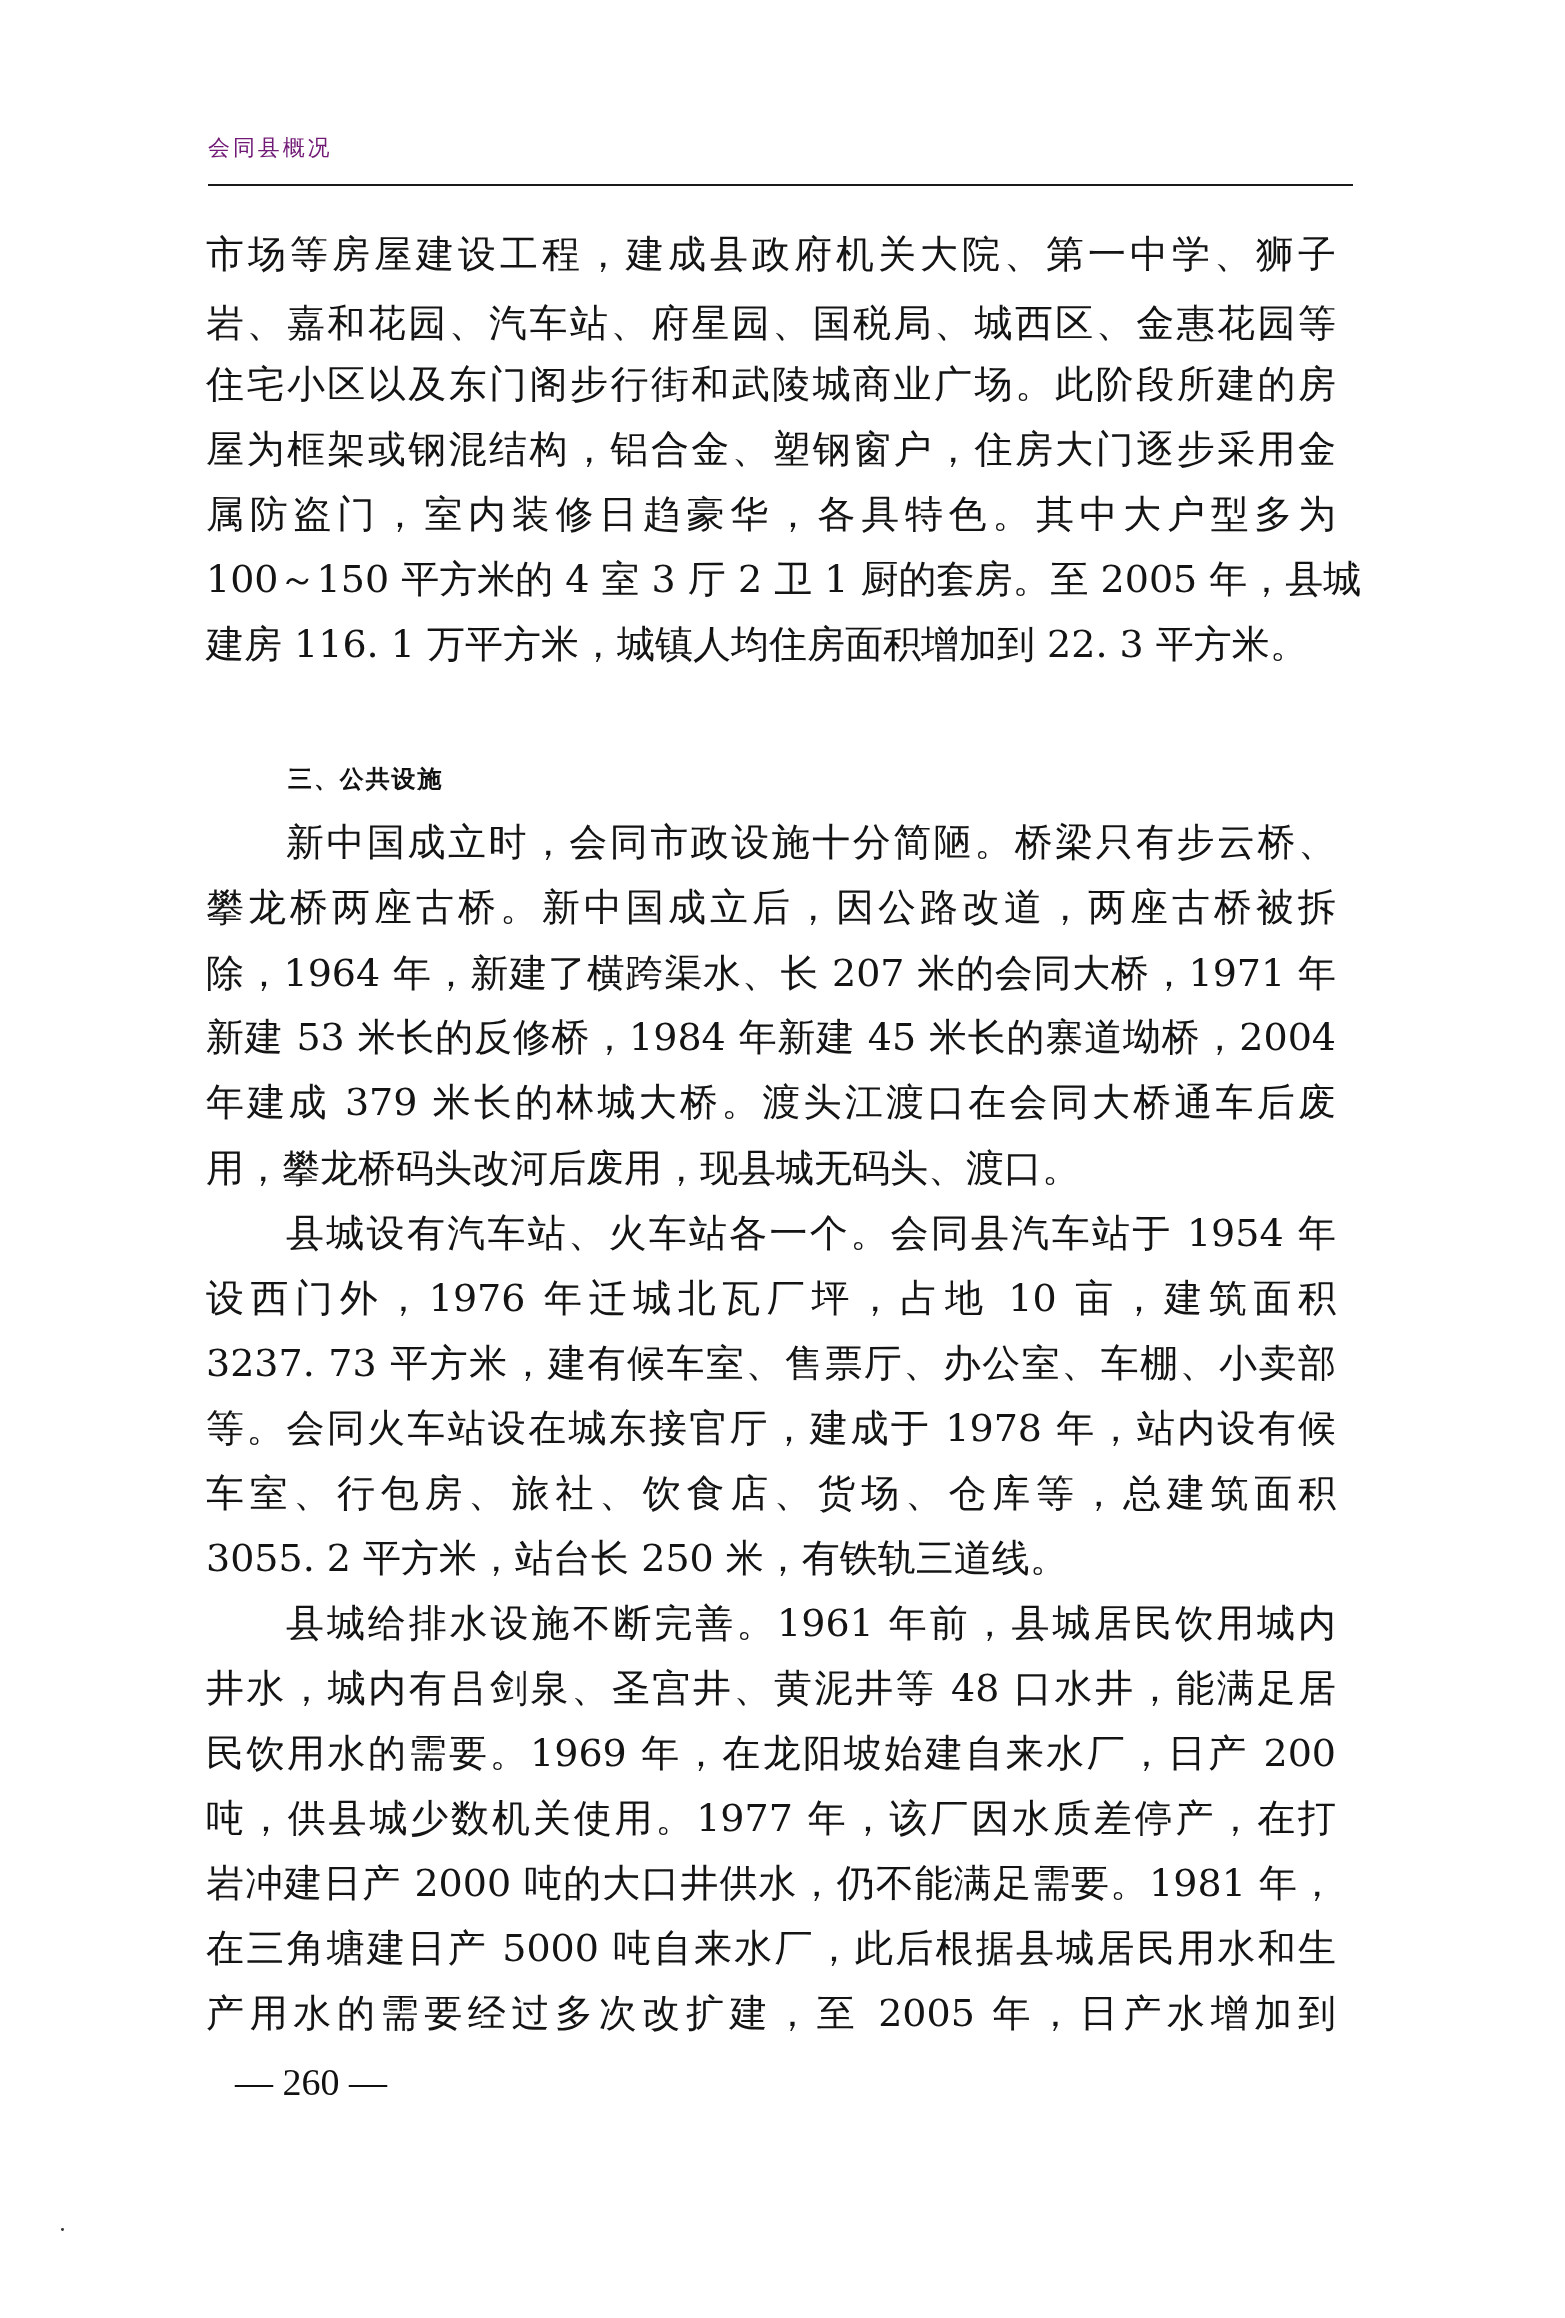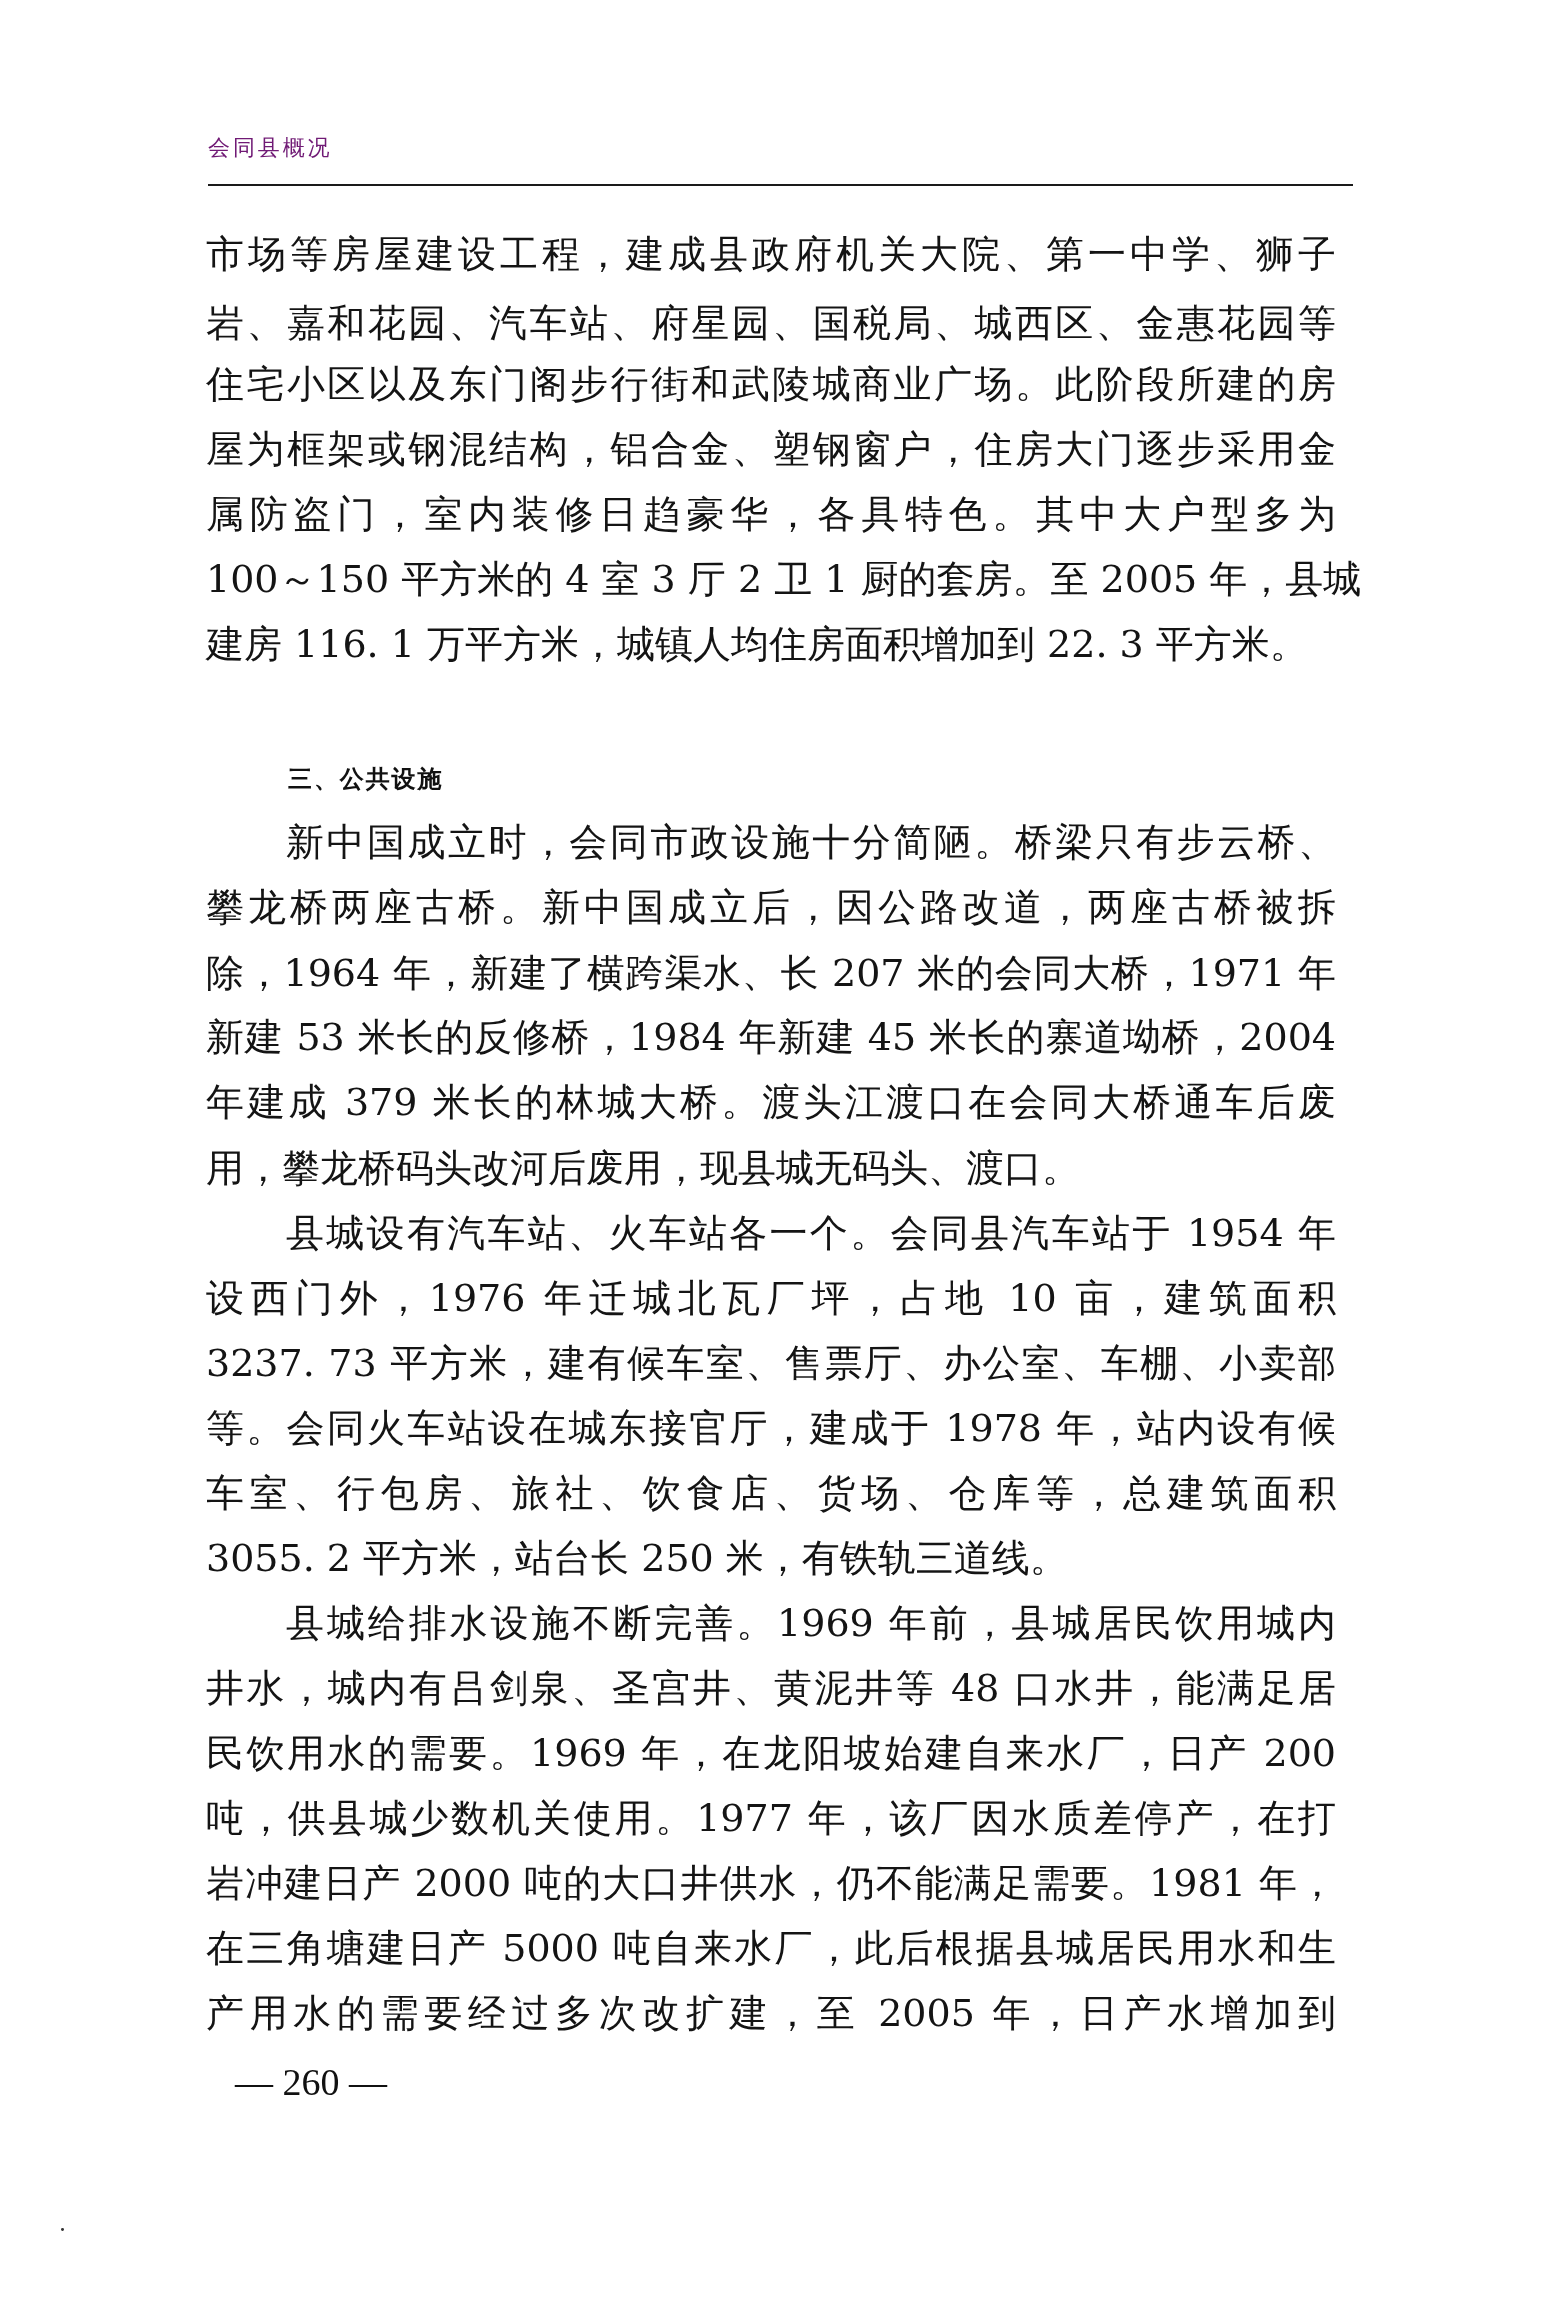--- a/index.html
+++ b/index.html
@@ -71,21 +71,21 @@
   <div class="line" style="top:1076px">年建成 379 米长的林城大桥。渡头江渡口在会同大桥通车后废</div>
   <div class="line short" style="top:1142px">用，攀龙桥码头改河后废用，现县城无码头、渡口。</div>
 
   <div class="line indent" style="top:1207px">县城设有汽车站、火车站各一个。会同县汽车站于 1954 年</div>
   <div class="line" style="top:1272px">设西门外，1976 年迁城北瓦厂坪，占地 10 亩，建筑面积</div>
   <div class="line" style="top:1337px">3237. 73 平方米，建有候车室、售票厅、办公室、车棚、小卖部</div>
   <div class="line" style="top:1402px">等。会同火车站设在城东接官厅，建成于 1978 年，站内设有候</div>
   <div class="line" style="top:1467px">车室、行包房、旅社、饮食店、货场、仓库等，总建筑面积</div>
   <div class="line short" style="top:1532px">3055. 2 平方米，站台长 250 米，有铁轨三道线。</div>
 
-  <div class="line indent" style="top:1597px">县城给排水设施不断完善。1969 年前，县城居民饮用城内</div>
+  <div class="line indent" style="top:1597px">县城给排水设施不断完善。1961 年前，县城居民饮用城内</div>
   <div class="line" style="top:1662px">井水，城内有吕剑泉、圣宫井、黄泥井等 48 口水井，能满足居</div>
   <div class="line" style="top:1727px">民饮用水的需要。1969 年，在龙阳坡始建自来水厂，日产 200</div>
   <div class="line" style="top:1792px">吨，供县城少数机关使用。1977 年，该厂因水质差停产，在打</div>
   <div class="line" style="top:1857px">岩冲建日产 2000 吨的大口井供水，仍不能满足需要。1981 年，</div>
   <div class="line" style="top:1922px">在三角塘建日产 5000 吨自来水厂，此后根据县城居民用水和生</div>
   <div class="line" style="top:1987px">产用水的需要经过多次改扩建，至 2005 年，日产水增加到</div>
 
   <div class="page-number">— 260 —</div>
 
   <div class="speck"></div>

